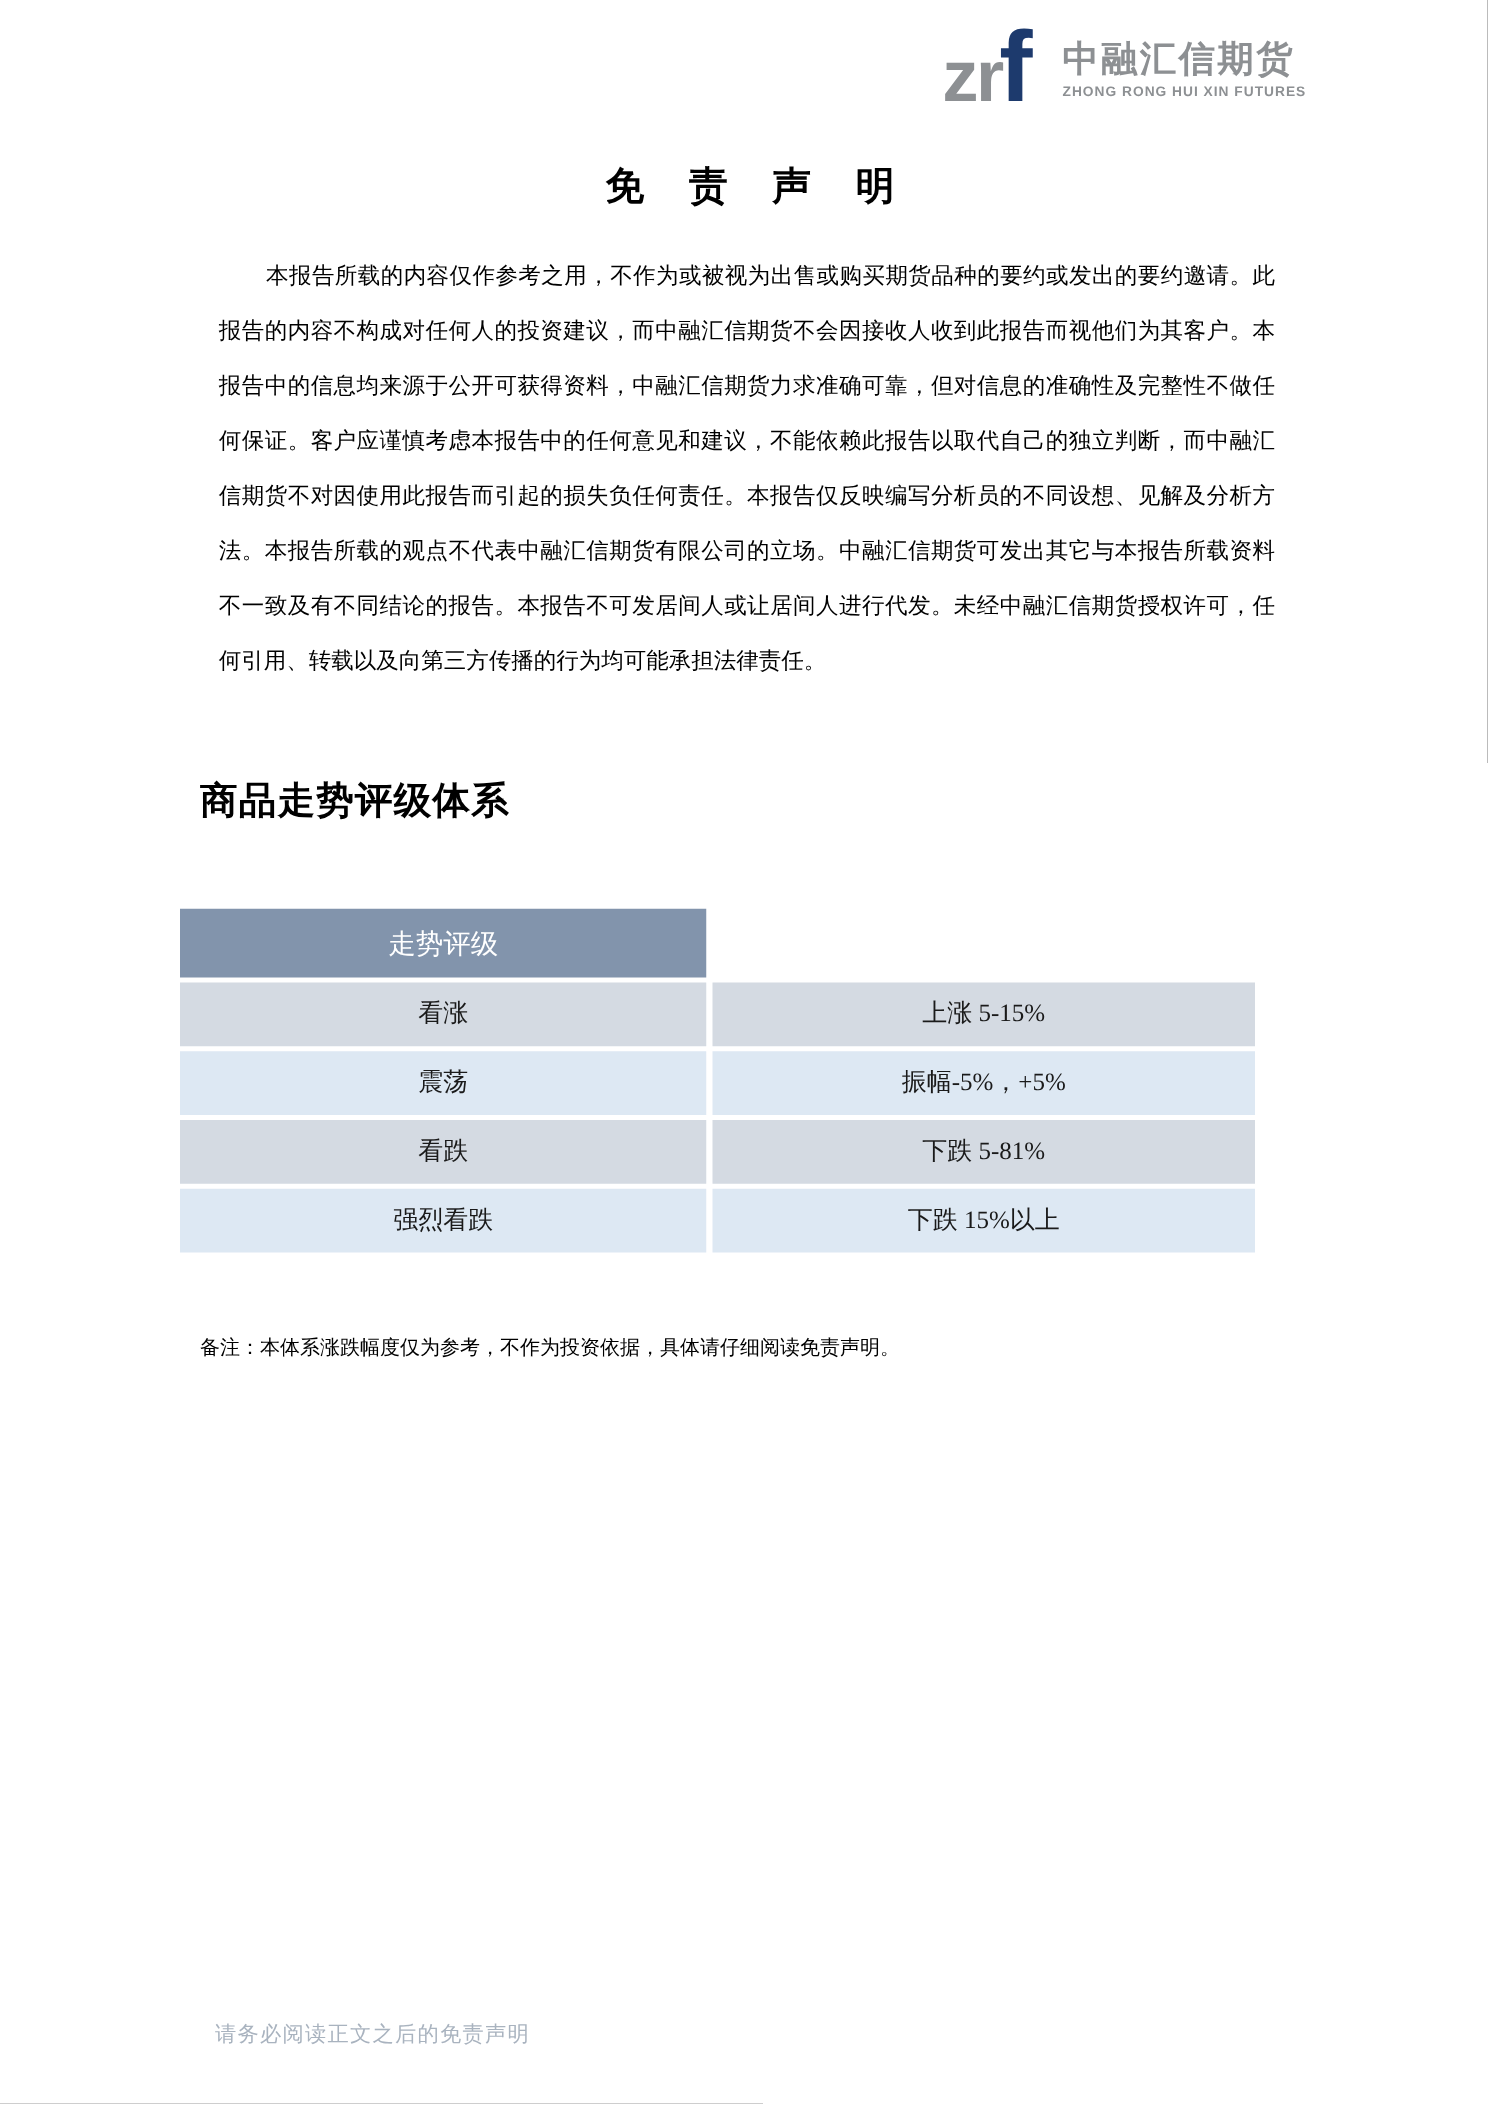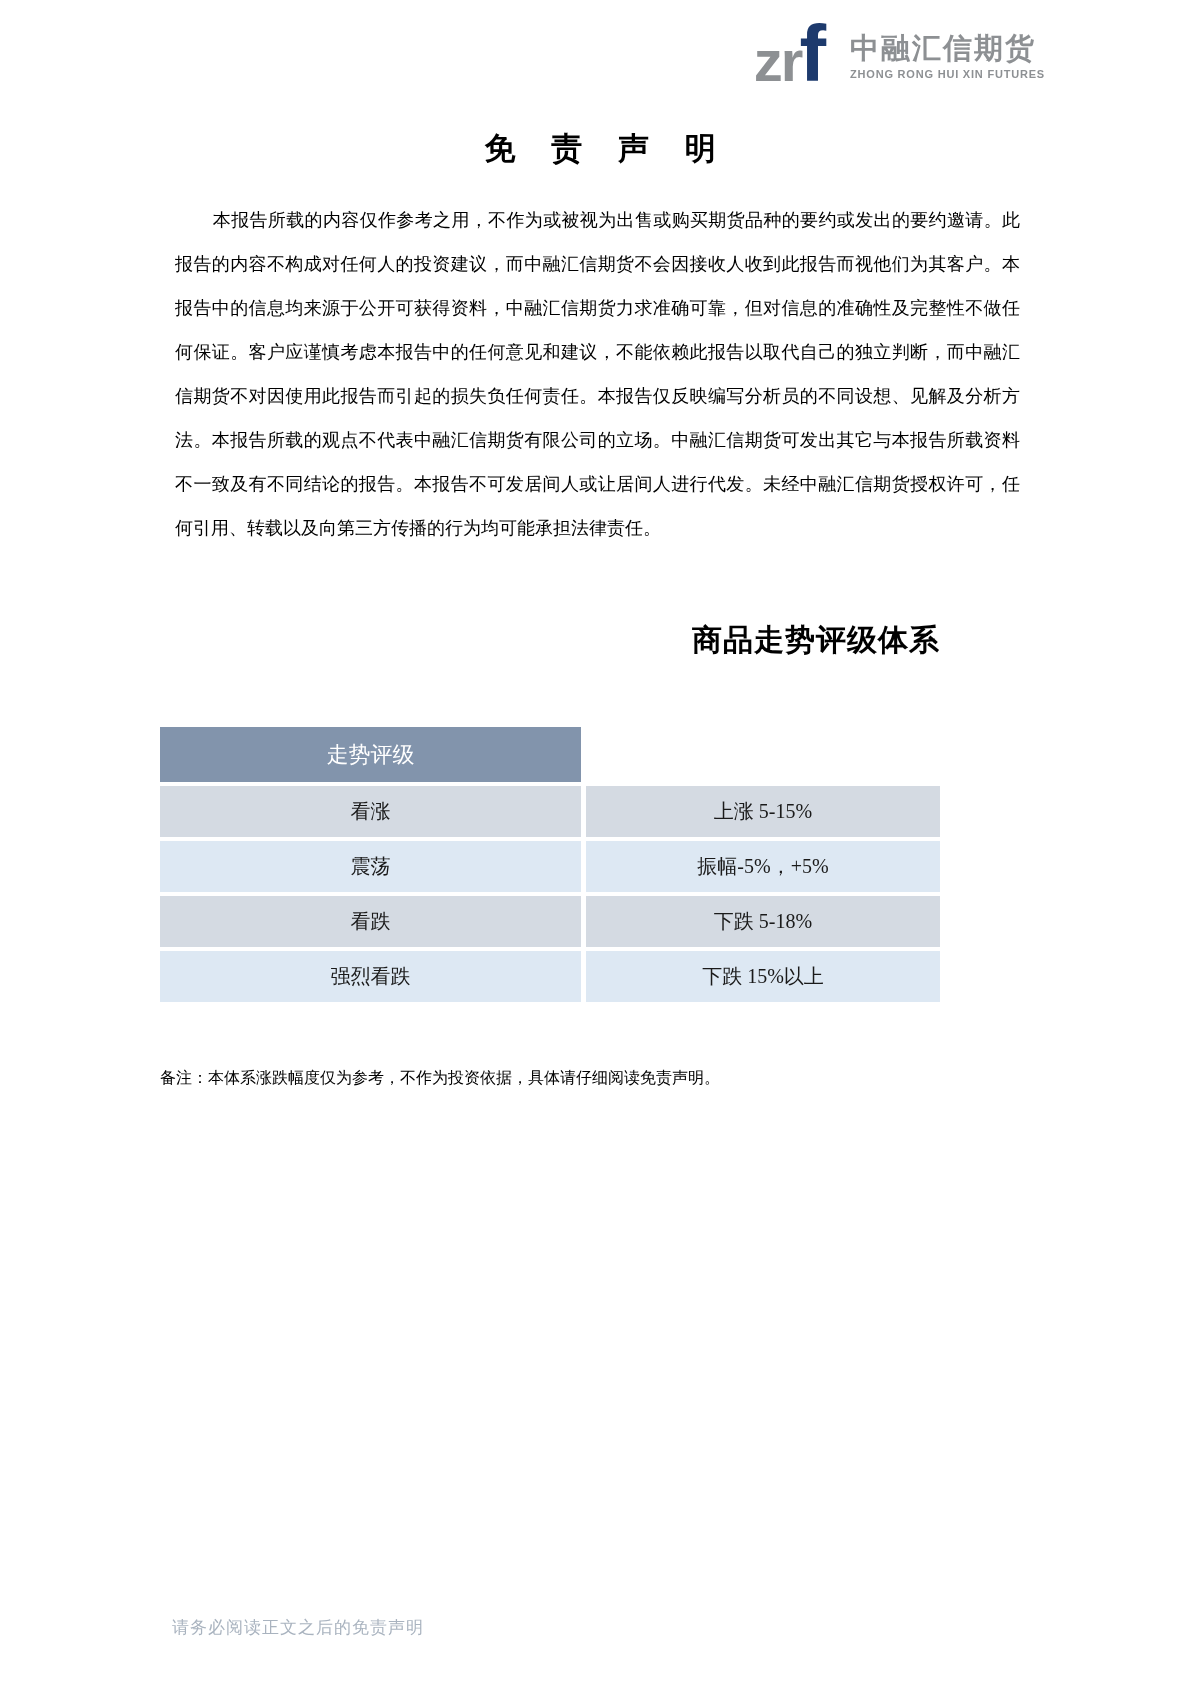--- a/index.html
+++ b/index.html
@@ -83,32 +83,32 @@
     text-align: justify;
     text-indent: 2.1em;
   }
 
   
   .section-title {
     position: absolute;
     top: 620px;
     left: 160px;
     width: 780px;
-    text-align: right;
+    text-align: left;
     font-size: 30px;
     font-weight: bold;
     color: #000;
     letter-spacing: 1px;
   }
 
   .rating-table {
     position: absolute;
     top: 727px;
-    left: 160px;
-    width: 780px;
+    left: 144px;
+    width: 860px;
   }
   .t-row { display: flex; margin-bottom: 4px; }
   .t-cell {
     text-align: center;
     font-size: 20px;
     color: #1a1a1a;
   }
   .t-cell.c1 { width: 421px; margin-right: 5px; }
   .t-cell.c2 { flex: 1; }
   .t-head .t-cell {
@@ -172,21 +172,21 @@
       <div class="t-row">
         <div class="t-cell c1">看涨</div>
         <div class="t-cell c2">上涨 5-15%</div>
       </div>
       <div class="t-row">
         <div class="t-cell c1">震荡</div>
         <div class="t-cell c2">振幅-5%，+5%</div>
       </div>
       <div class="t-row">
         <div class="t-cell c1">看跌</div>
-        <div class="t-cell c2">下跌 5-18%</div>
+        <div class="t-cell c2">下跌 5-81%</div>
       </div>
       <div class="t-row">
         <div class="t-cell c1">强烈看跌</div>
         <div class="t-cell c2">下跌 15%以上</div>
       </div>
     </div>
   </div>
 
   <p class="table-note">备注：本体系涨跌幅度仅为参考，不作为投资依据，具体请仔细阅读免责声明。</p>
 

